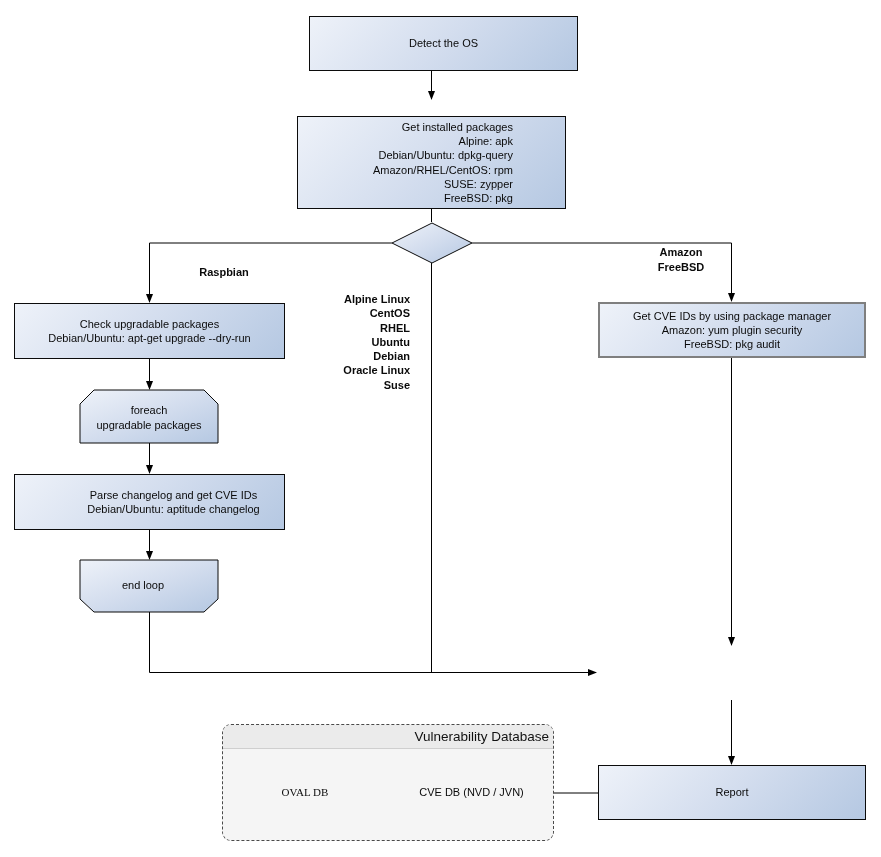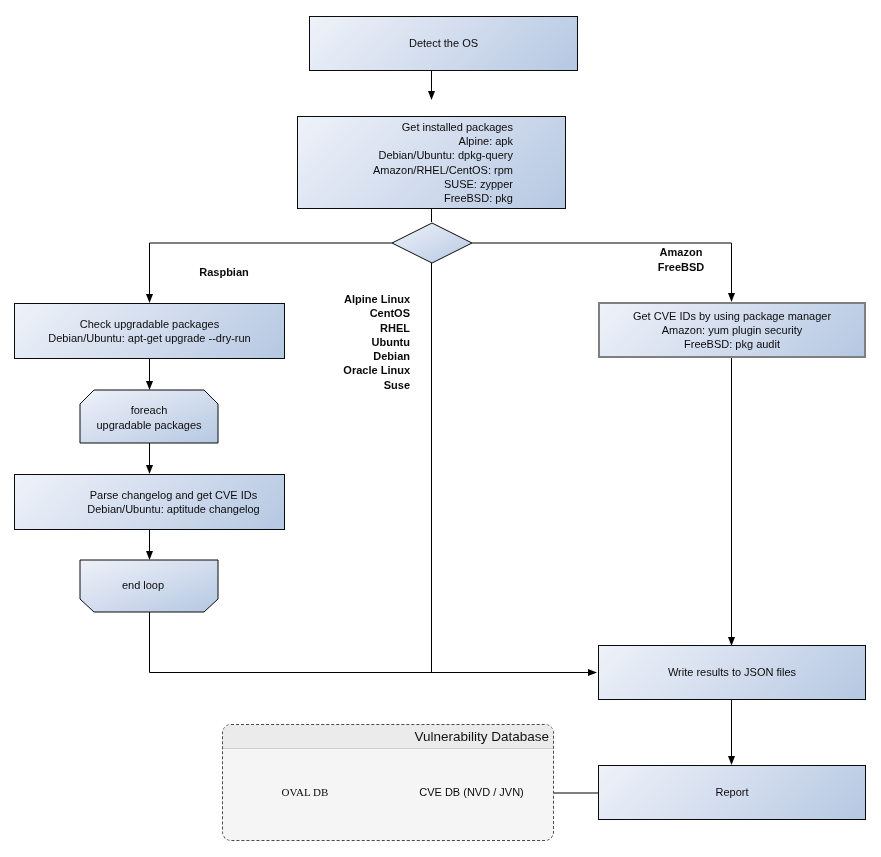--- a/index.html
+++ b/index.html
@@ -116,23 +116,20 @@
     <div>Parse changelog and get CVE IDs</div>
     <div>Debian/Ubuntu: aptitude changelog</div>
   </div>
 
   <div class="node gray-border" style="left:598px;top:302px;width:268px;height:56px;">
     <div>Get CVE IDs by using package manager</div>
     <div>Amazon: yum plugin security</div>
     <div>FreeBSD: pkg audit</div>
   </div>
 
-  <div class="node" style="left:598px;top:645px;width:268px;height:55px;">
-    <div>Write results to JSON files</div>
-  </div>
 
   <div class="node" style="left:598px;top:765px;width:268px;height:55px;">
     <div>Report</div>
   </div>
 
   <div class="shape-label" style="left:80px;top:392px;width:138px;height:51px;">
     <div>foreach</div>
     <div>upgradable packages</div>
   </div>
 

